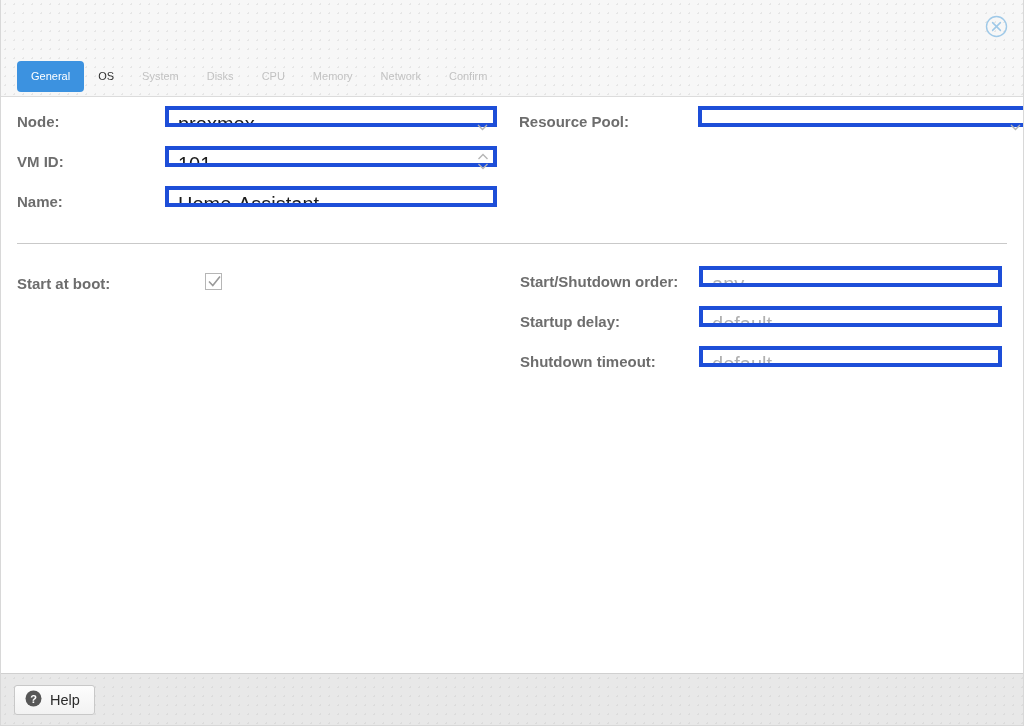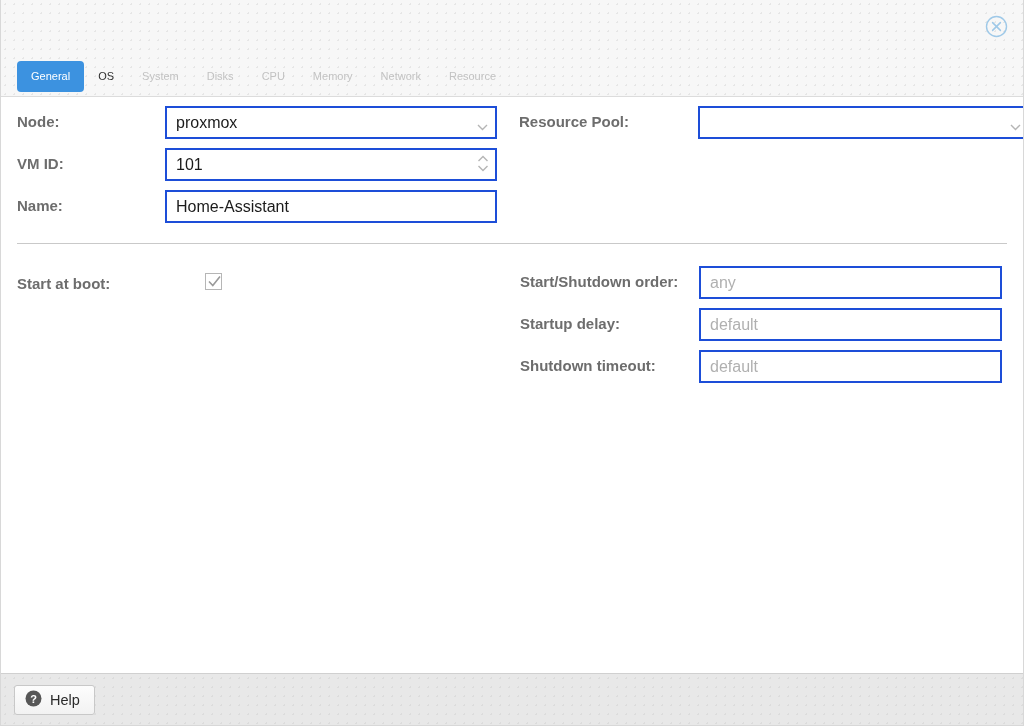--- a/index.html
+++ b/index.html
@@ -123,24 +123,24 @@
     white-space: pre-line;
     font-weight: bold;
   }
   .col-left  .flabel { width: 148px; }
   .col-right .flabel { width: 179px; }
 
   .fctl { flex: 0 0 auto; position: relative; }
 
   .input {
     box-sizing: border-box;
-    height: 33px;
-    border: 2px solid #1d4ed8;
-    background: #ffffff;
-    font-size: 16px;
+    height: 21px;
+    border: 4px solid #1d4ed8;
+    background: #ffffff;
+    font-size: 20px;
     color: #1b1b1b;
     line-height: 29px;
     padding: 0 9px;
     white-space: nowrap;
     overflow: hidden;
   }
   .input.placeholder { color: #b0b0b0; }
 
   .w332 { width: 332px; }
   .w303 { width: 303px; }
@@ -278,21 +278,21 @@
     </div>
 
     <div class="tabbar">
       <div class="tab active">General</div>
       <div class="tab enabled">OS</div>
       <div class="tab">System</div>
       <div class="tab">Disks</div>
       <div class="tab">CPU</div>
       <div class="tab">Memory</div>
       <div class="tab">Network</div>
-      <div class="tab">Resource</div>
+      <div class="tab">Confirm</div>
     </div>
   </div>
 
   <div class="body">
 
     <div class="grid">
       <div class="col col-left">
 
         <div class="field">
           <div class="flabel">Node:</div>

